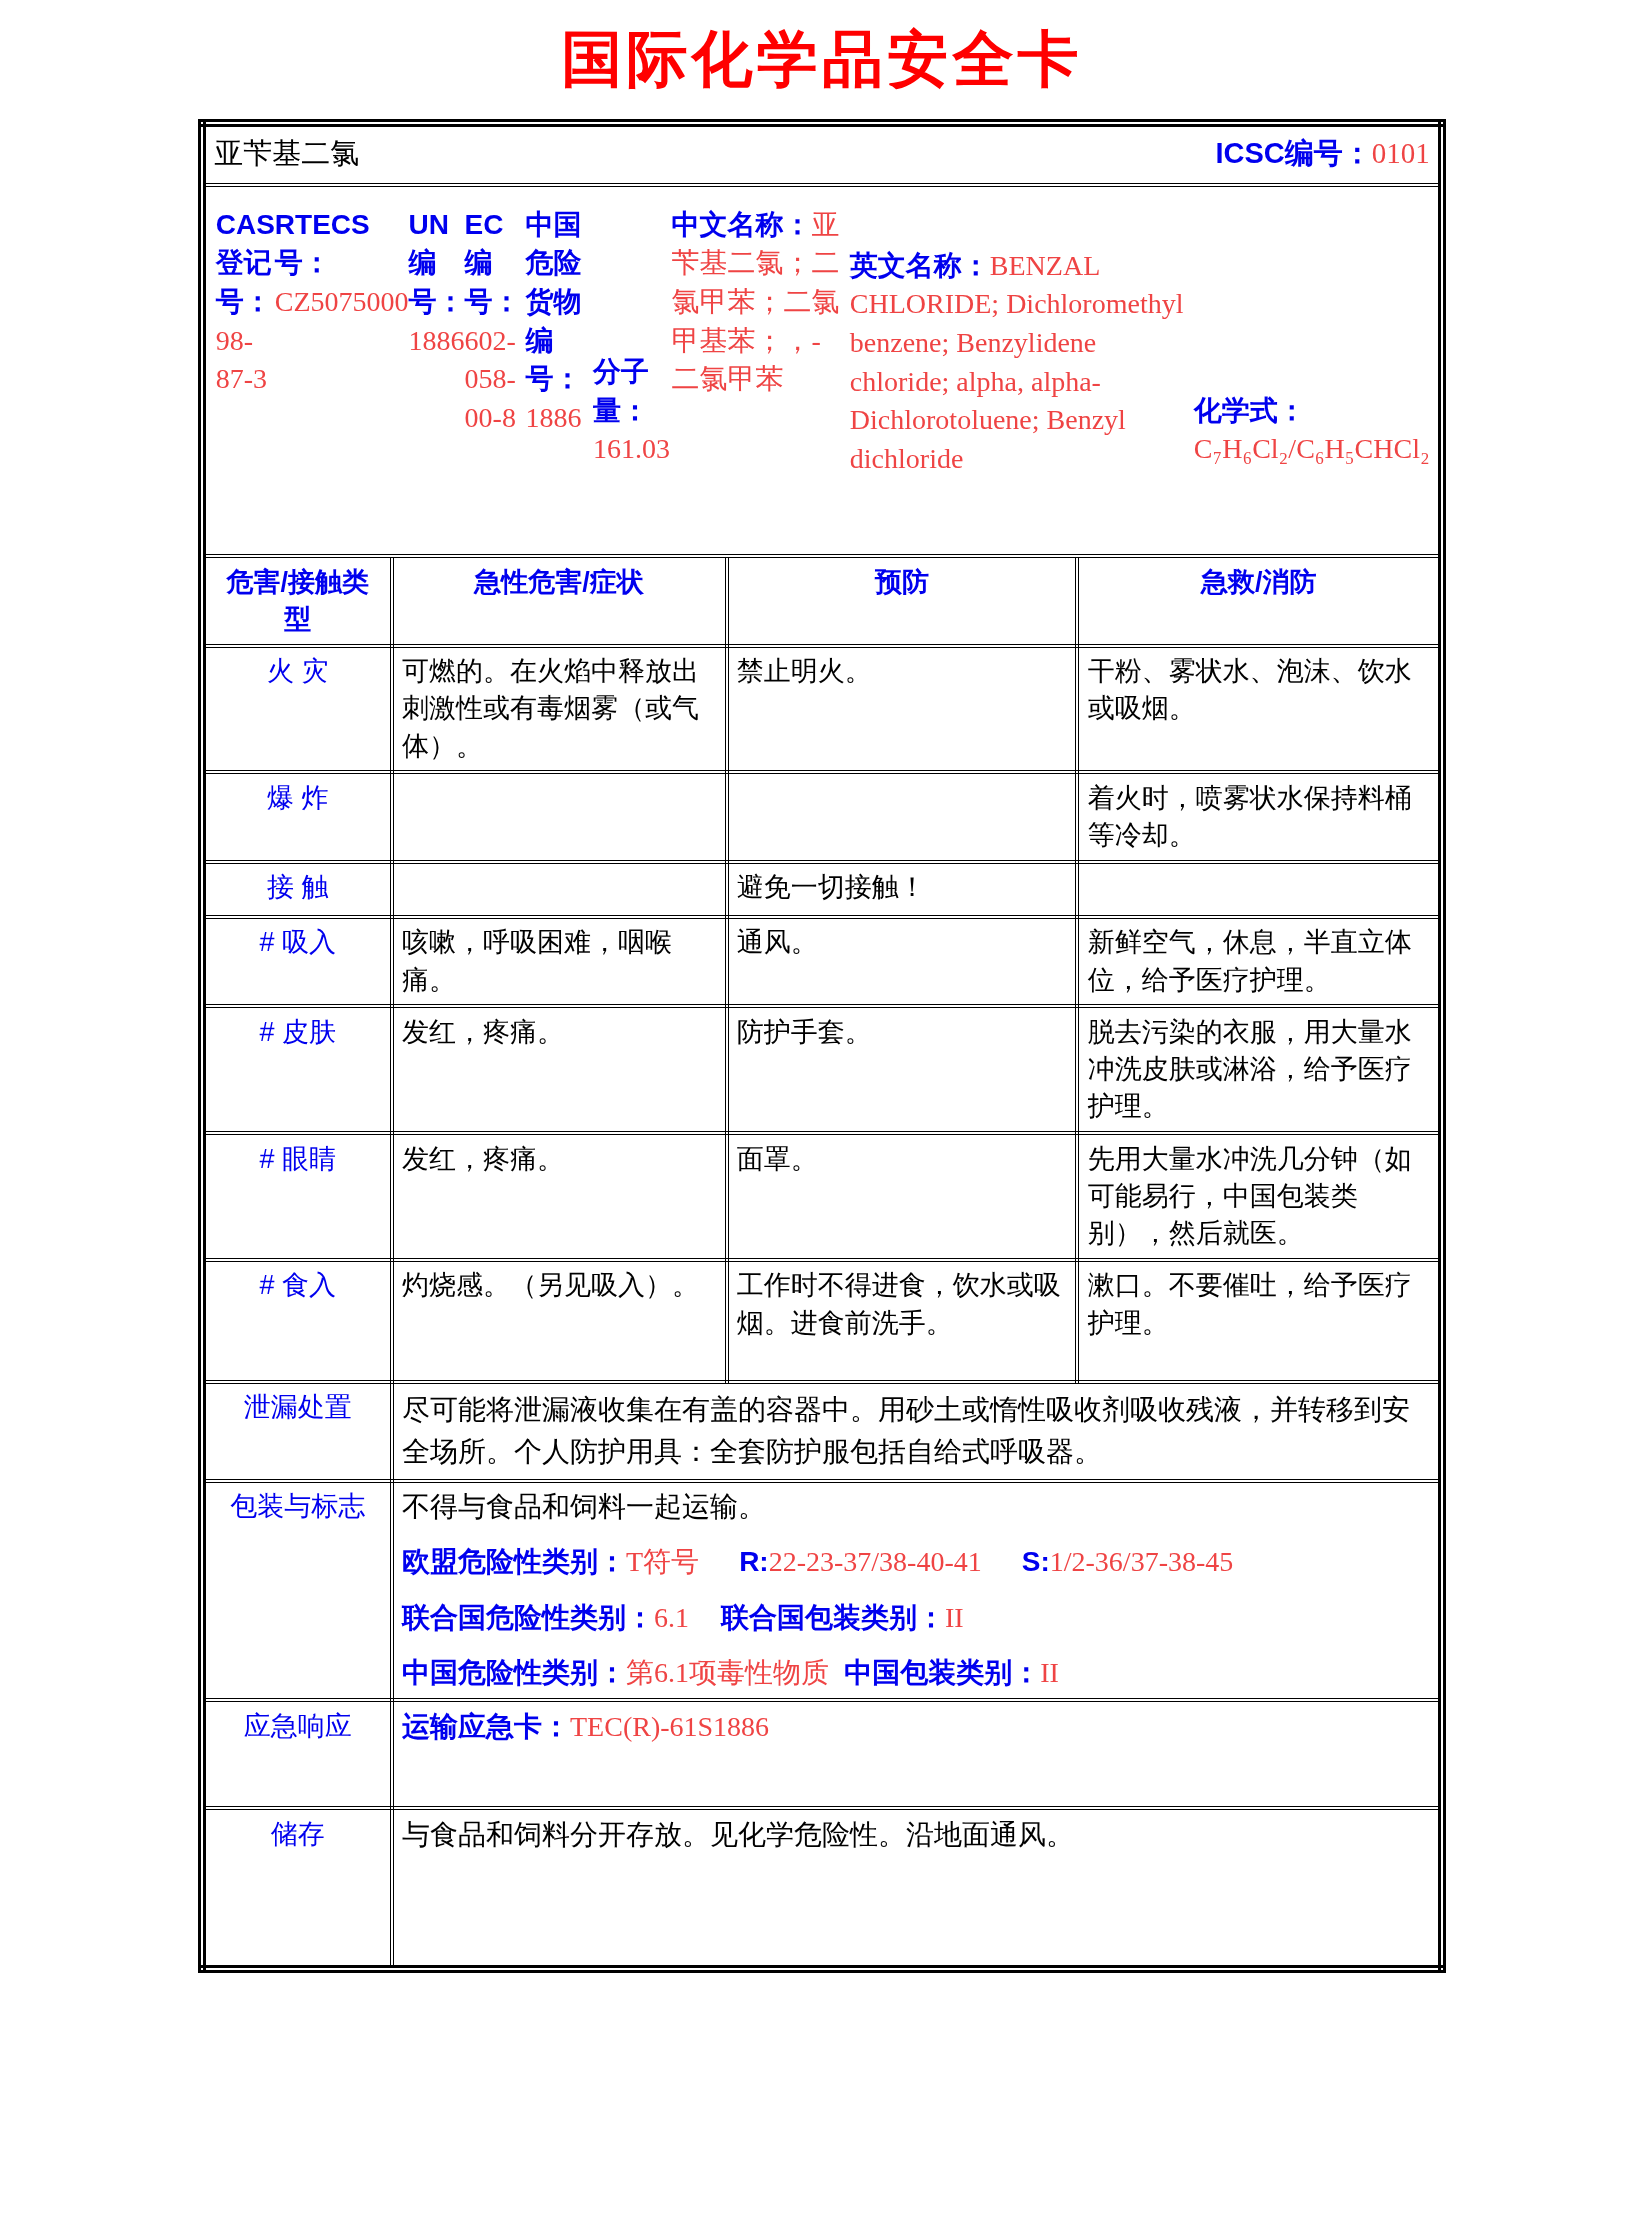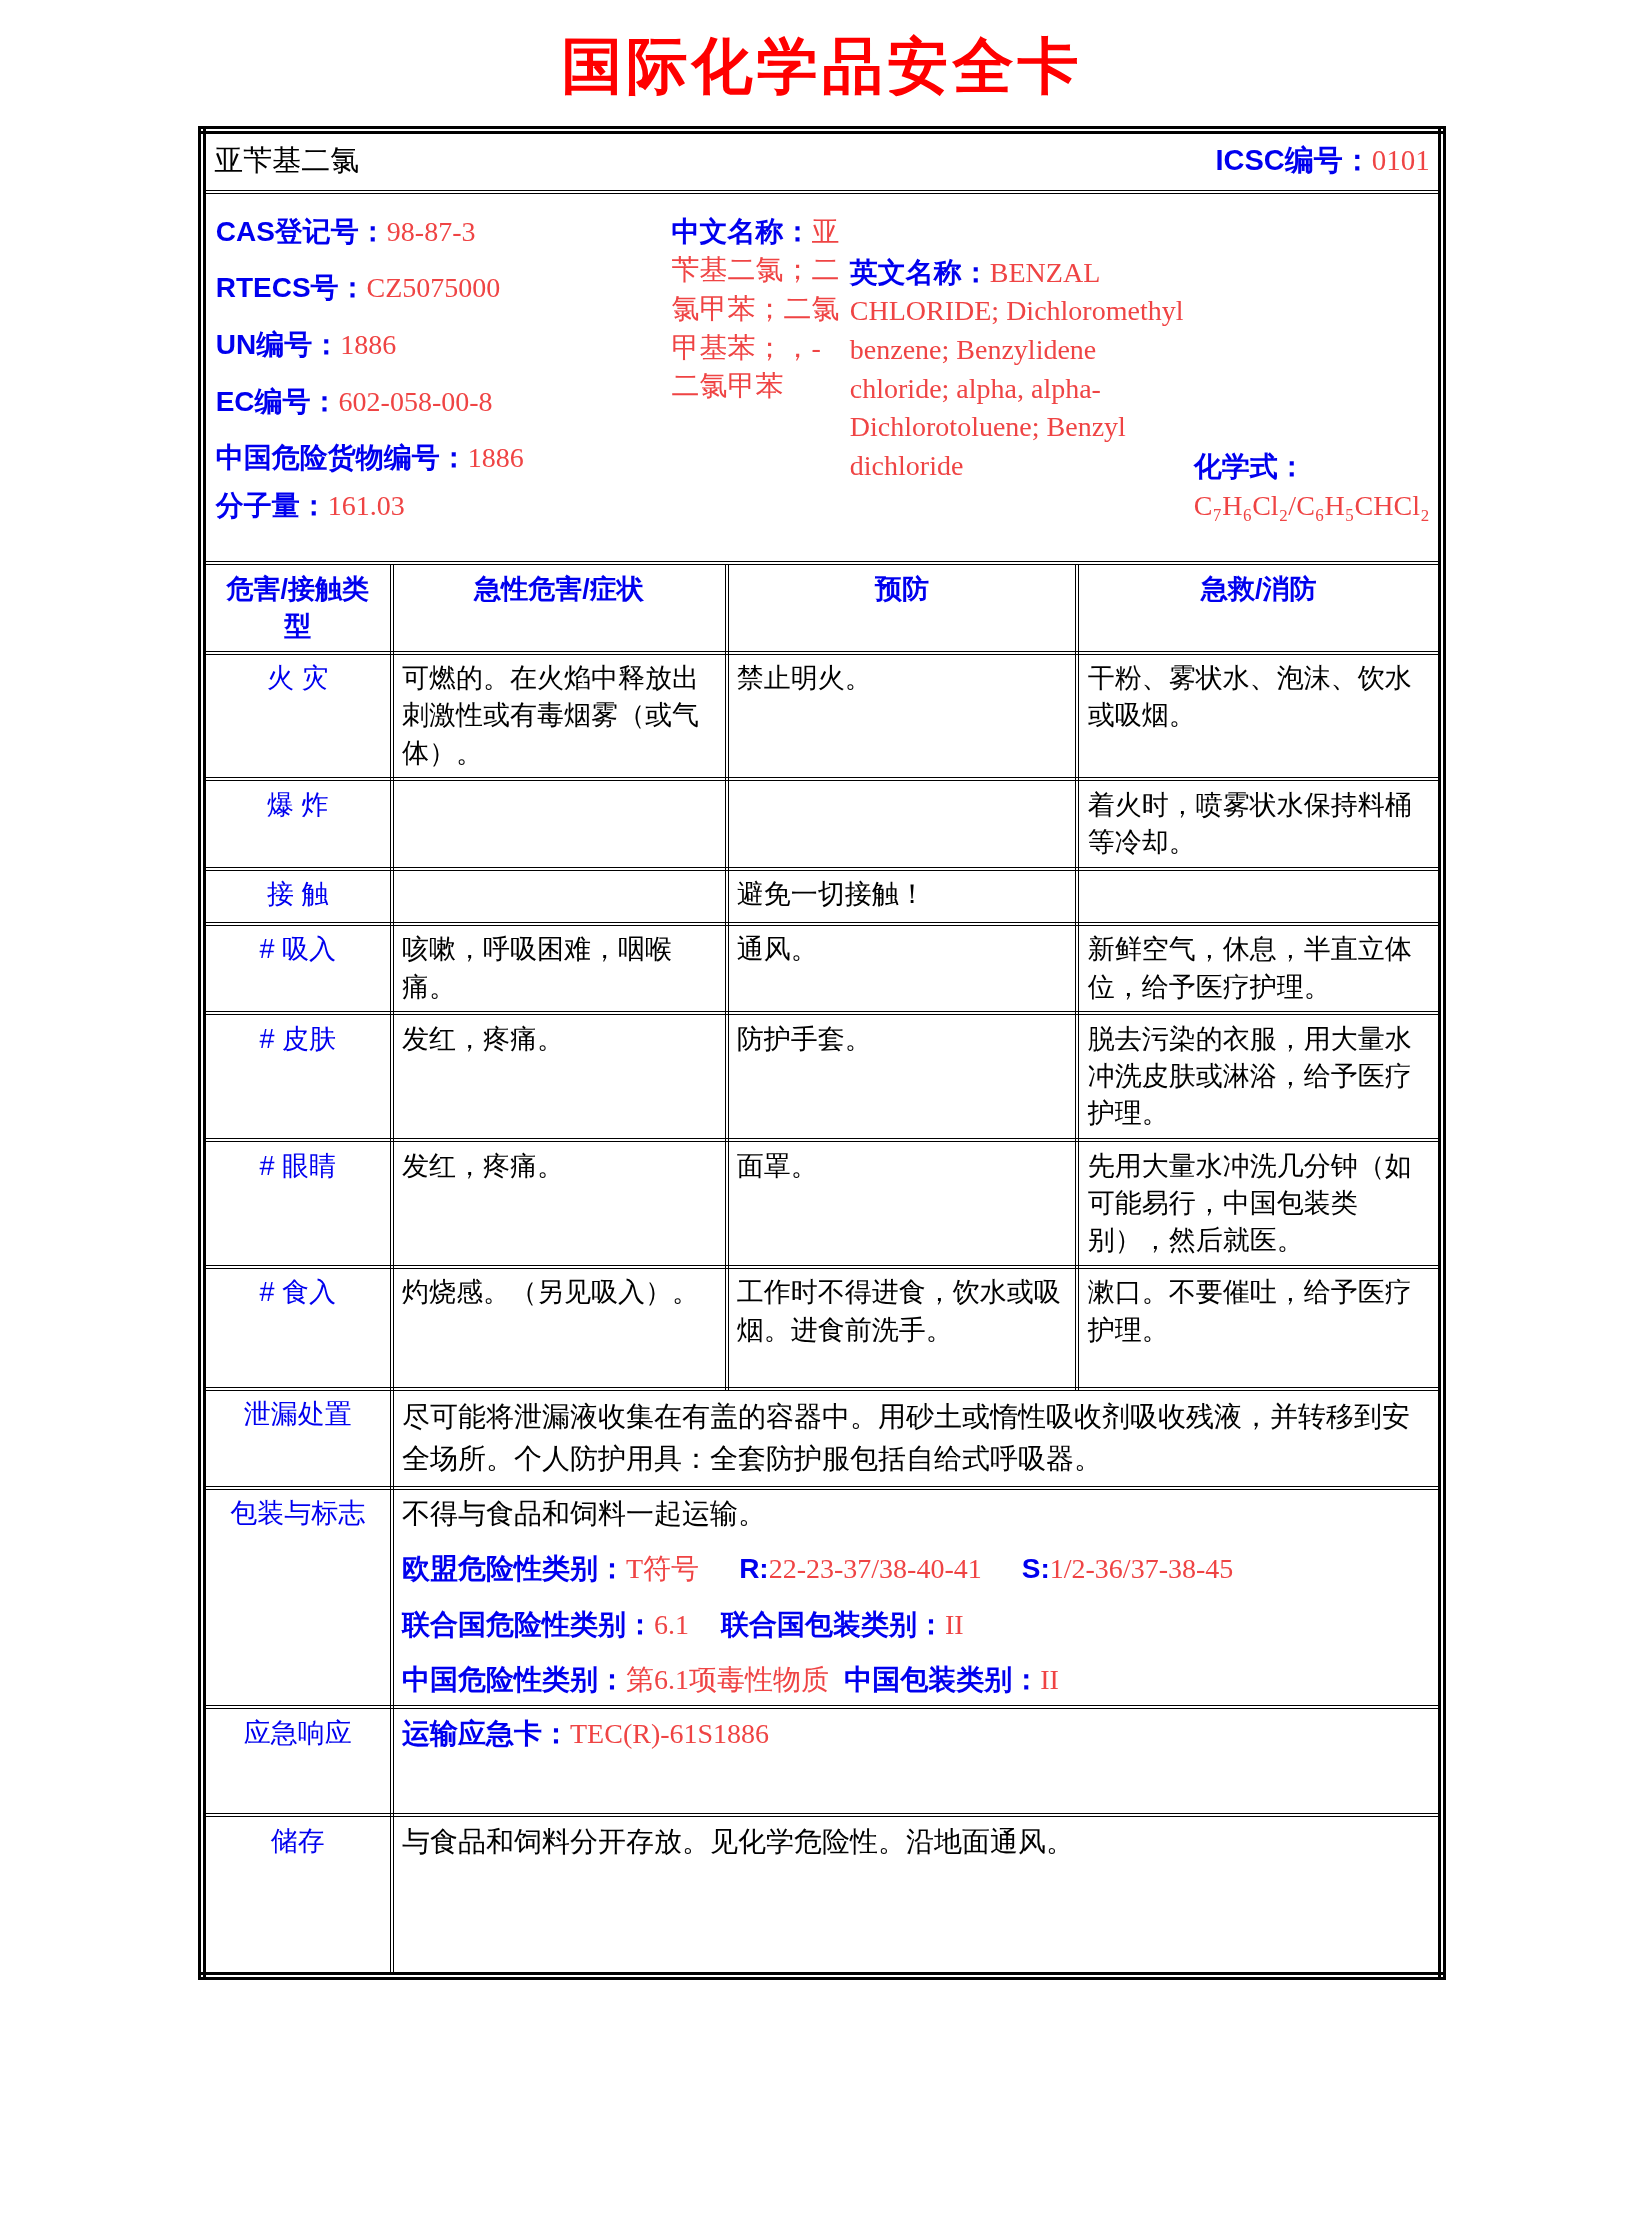--- a/index.html
+++ b/index.html
@@ -3,21 +3,21 @@
 <meta charset="utf-8">
 <style>
   * { box-sizing: border-box; }
   html, body {
     margin: 0; padding: 0;
     width: 1644px; height: 2216px;
     background: #ffffff;
     font-family: "Liberation Serif", "DejaVu Serif", serif;
     color: #000000;
   }
-  .page { width: 1644px; height: 1800px; padding-top: 26px; }
+  .page { width: 1644px; height: 1800px; padding-top: 19px; }
 
   .doc-title {
     text-align: center;
     font-family: "Liberation Sans", "DejaVu Sans", sans-serif;
     font-weight: bold;
     font-size: 61px;
     letter-spacing: 4.2px;
     color: #FF0000;
     margin: 0 0 18px 0;
   }
@@ -46,21 +46,21 @@
 
   
   td.titlecell { vertical-align: middle; margin-top: 38px; }
   .titlebar { display: flex; justify-content: space-between; align-items: center; }
   .titlebar .name { font-size: 29px; }
   .titlebar .icsc-no { font-size: 29px; }
   .titlebar .icsc-no .lbl { font-size: 29px; }
 
   
   .identity { display: flex; width: 100%; height: 100%; }
-  .id-left { width: 37.5%; display: flex; flex-direction: column; padding: 4.2px 0 4.2px 1.4px; }
+  .id-left { width: 37.5%; display: flex; flex-direction: row; padding: 4.2px 0 4.2px 1.4px; }
   .id-right { width: 62.5%; display: flex; flex-direction: row; padding: 4.2px 0 4.2px 1.4px; }
   .id-line { margin: 9px 0; font-size: 28px; }
   .id-line .lbl { font-size: 28px; }
   .mw-line { margin-top: auto; font-size: 28px; padding-bottom: 9.7px; }
   .cn-block, .en-block { font-size: 28px; padding-right: 5.5px; }
   .cn-block { margin-top: 9px; }
   .en-block { margin-top: 50px; }
   .formula-line { margin-top: auto; font-size: 28px; padding-bottom: 9.7px; }
 
   

